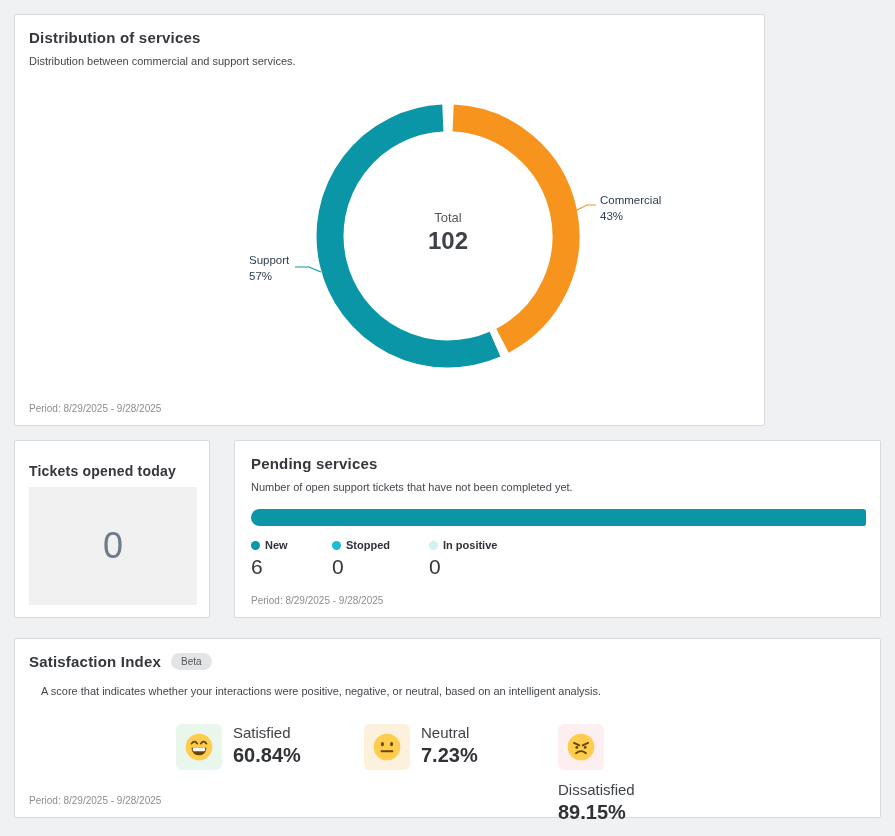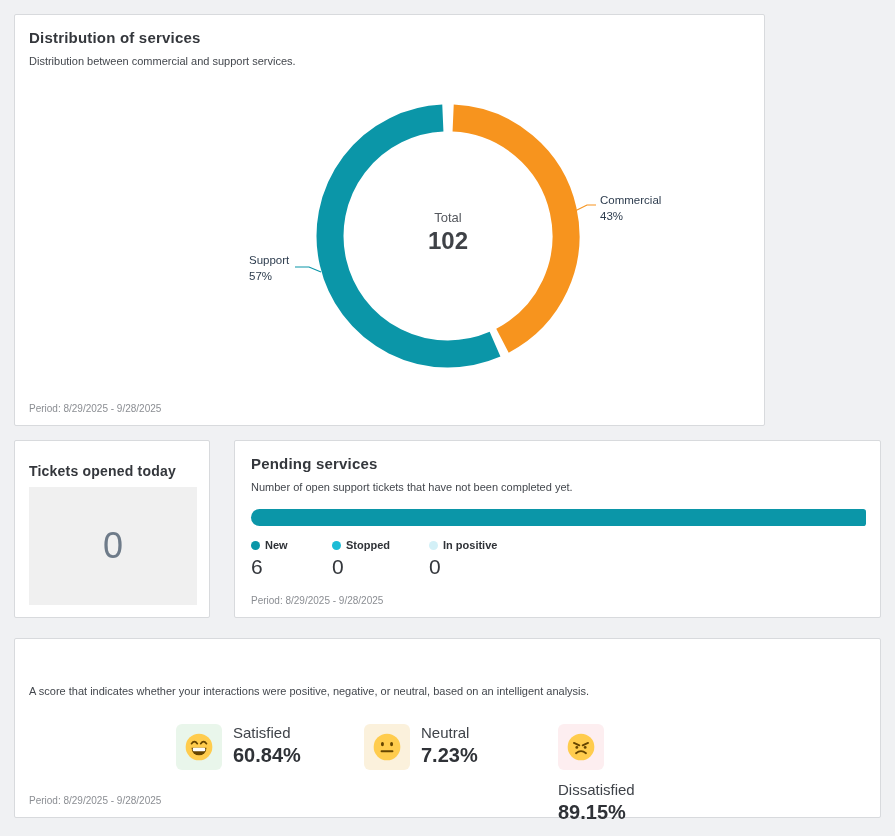--- a/index.html
+++ b/index.html
@@ -66,21 +66,21 @@
   .legend-label { font-size:11px; font-weight:600; color:#2f3237; }
   .legend-value { font-size:21px; color:#34373c; margin-top:4px; }
 
   
   .title-row { position:absolute; left:14px; top:14px; display:flex; align-items:center; gap:10px; }
   .title-row .t { font-size:15px; font-weight:700; color:#34373c; letter-spacing:0.2px; }
   .beta-badge {
     background:#e3e4e6; color:#55585e; font-size:10px;
     padding:3px 10px; border-radius:10px;
   }
-  .sat-subtitle { position:absolute; left:14px; top:46px; font-size:11px; color:#43474d; }
+  .sat-subtitle { position:absolute; left:26px; top:46px; font-size:11px; color:#43474d; }
   .sat-item { position:absolute; top:85px; display:flex; gap:11px; align-items:flex-start; }
   .sat-item.i1 { left:161px; }
   .sat-item.i2 { left:349px; }
   .sat-item.i3 { left:543px;flex-direction:column; }
   .emoji-box {
     width:46px; height:46px; border-radius:6px;
     display:flex; align-items:center; justify-content:center;
   }
   .sat-text .lbl { font-size:15px; color:#3f4349; }
   .sat-text .val { font-size:20px; font-weight:700; color:#2f3237; margin-top:3px; }
@@ -149,20 +149,24 @@
         <span class="legend-dot" style="background-color: rgb(211, 240, 247);"></span>
         <span class="legend-label">In positive</span>
       </div>
       <div class="legend-value">0</div>
     </div>
 
     <div class="period" style="left:16px;">Period: 8/29/2025 - 9/28/2025</div>
   </section>
 
   <section class="card" id="card-satisfaction">
+    <div class="title-row">
+      <span class="t">Satisfaction Index</span>
+      <span class="beta-badge">Beta</span>
+    </div>
     <p class="sat-subtitle">A score that indicates whether your interactions were positive, negative, or neutral, based on an intelligent analysis.</p>
 
     <div class="sat-item i1">
       <div class="emoji-box" style="background-color: rgb(233, 246, 235);">
         <svg width="30" height="30" viewBox="0 0 36 36">
           <circle cx="18" cy="18" r="16" fill="#FFCC4D"></circle>
           <path d="M9 14 q3.5 -5 7 0" stroke="#664500" stroke-width="2" fill="none" stroke-linecap="round"></path>
           <path d="M20 14 q3.5 -5 7 0" stroke="#664500" stroke-width="2" fill="none" stroke-linecap="round"></path>
           <path d="M9 19 a9 9 0 0 0 18 0 z" fill="#664500"></path>
           <rect x="10.5" y="19" width="15" height="4" rx="1.5" fill="#ffffff"></rect>

